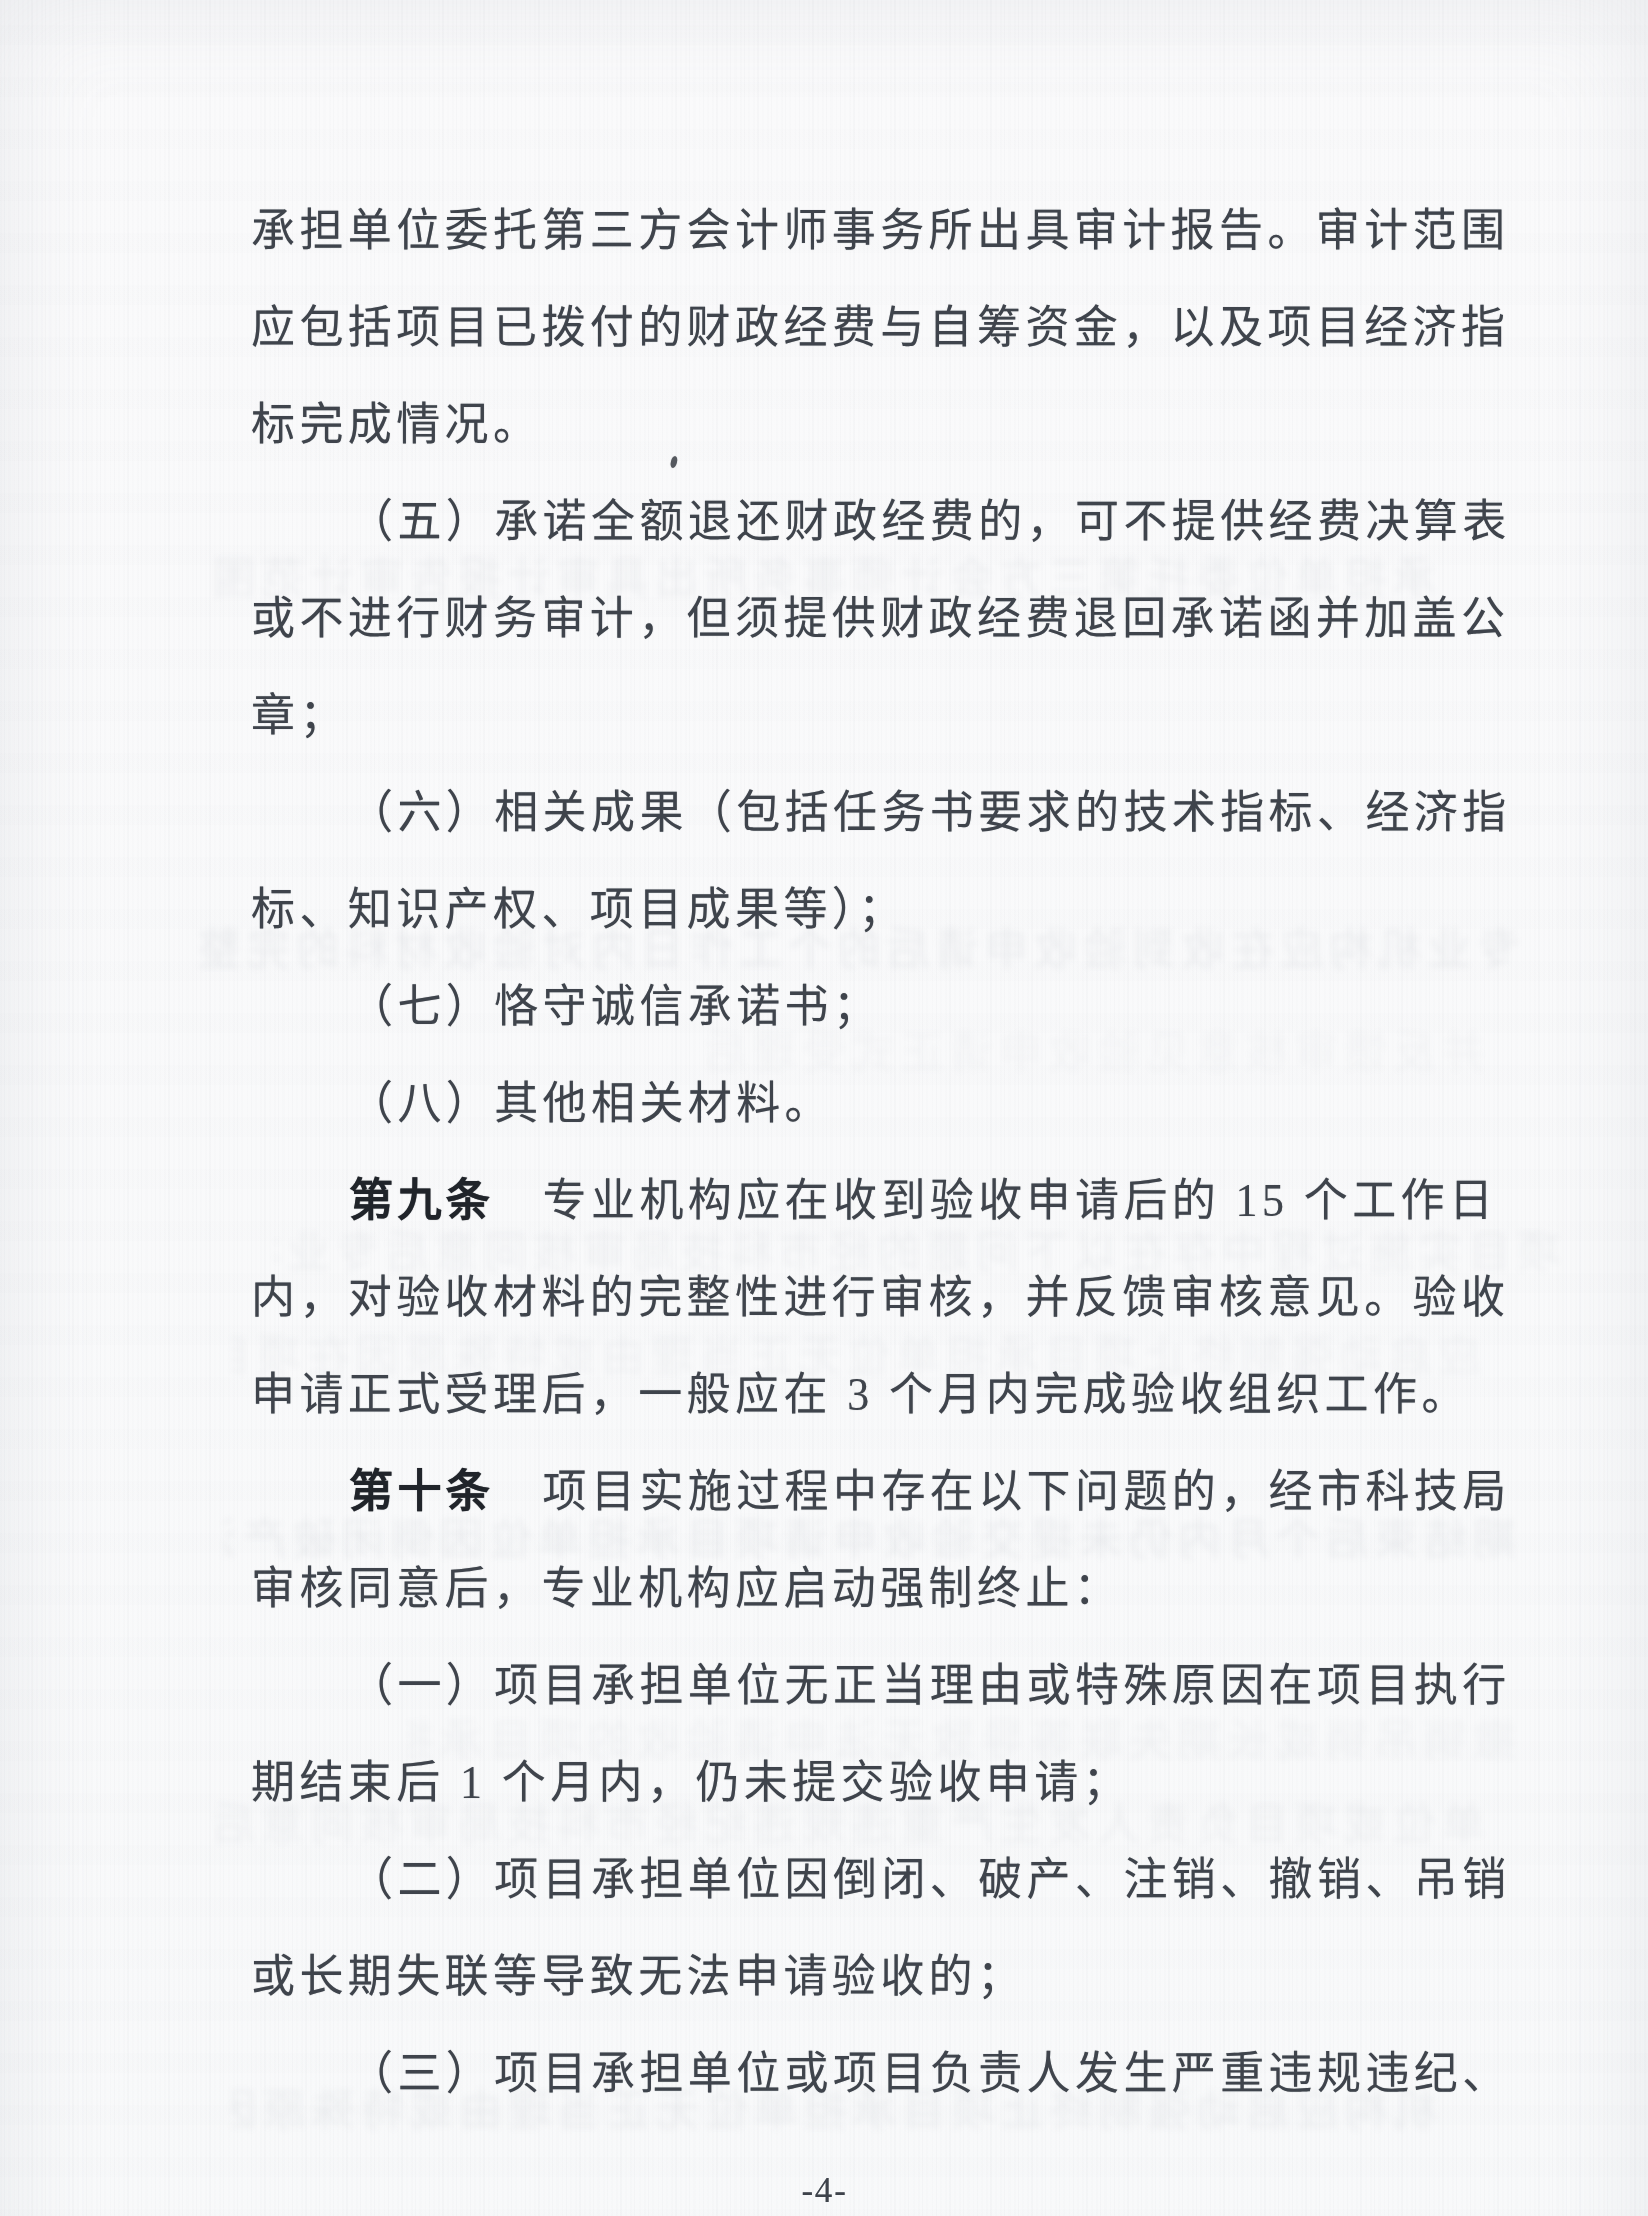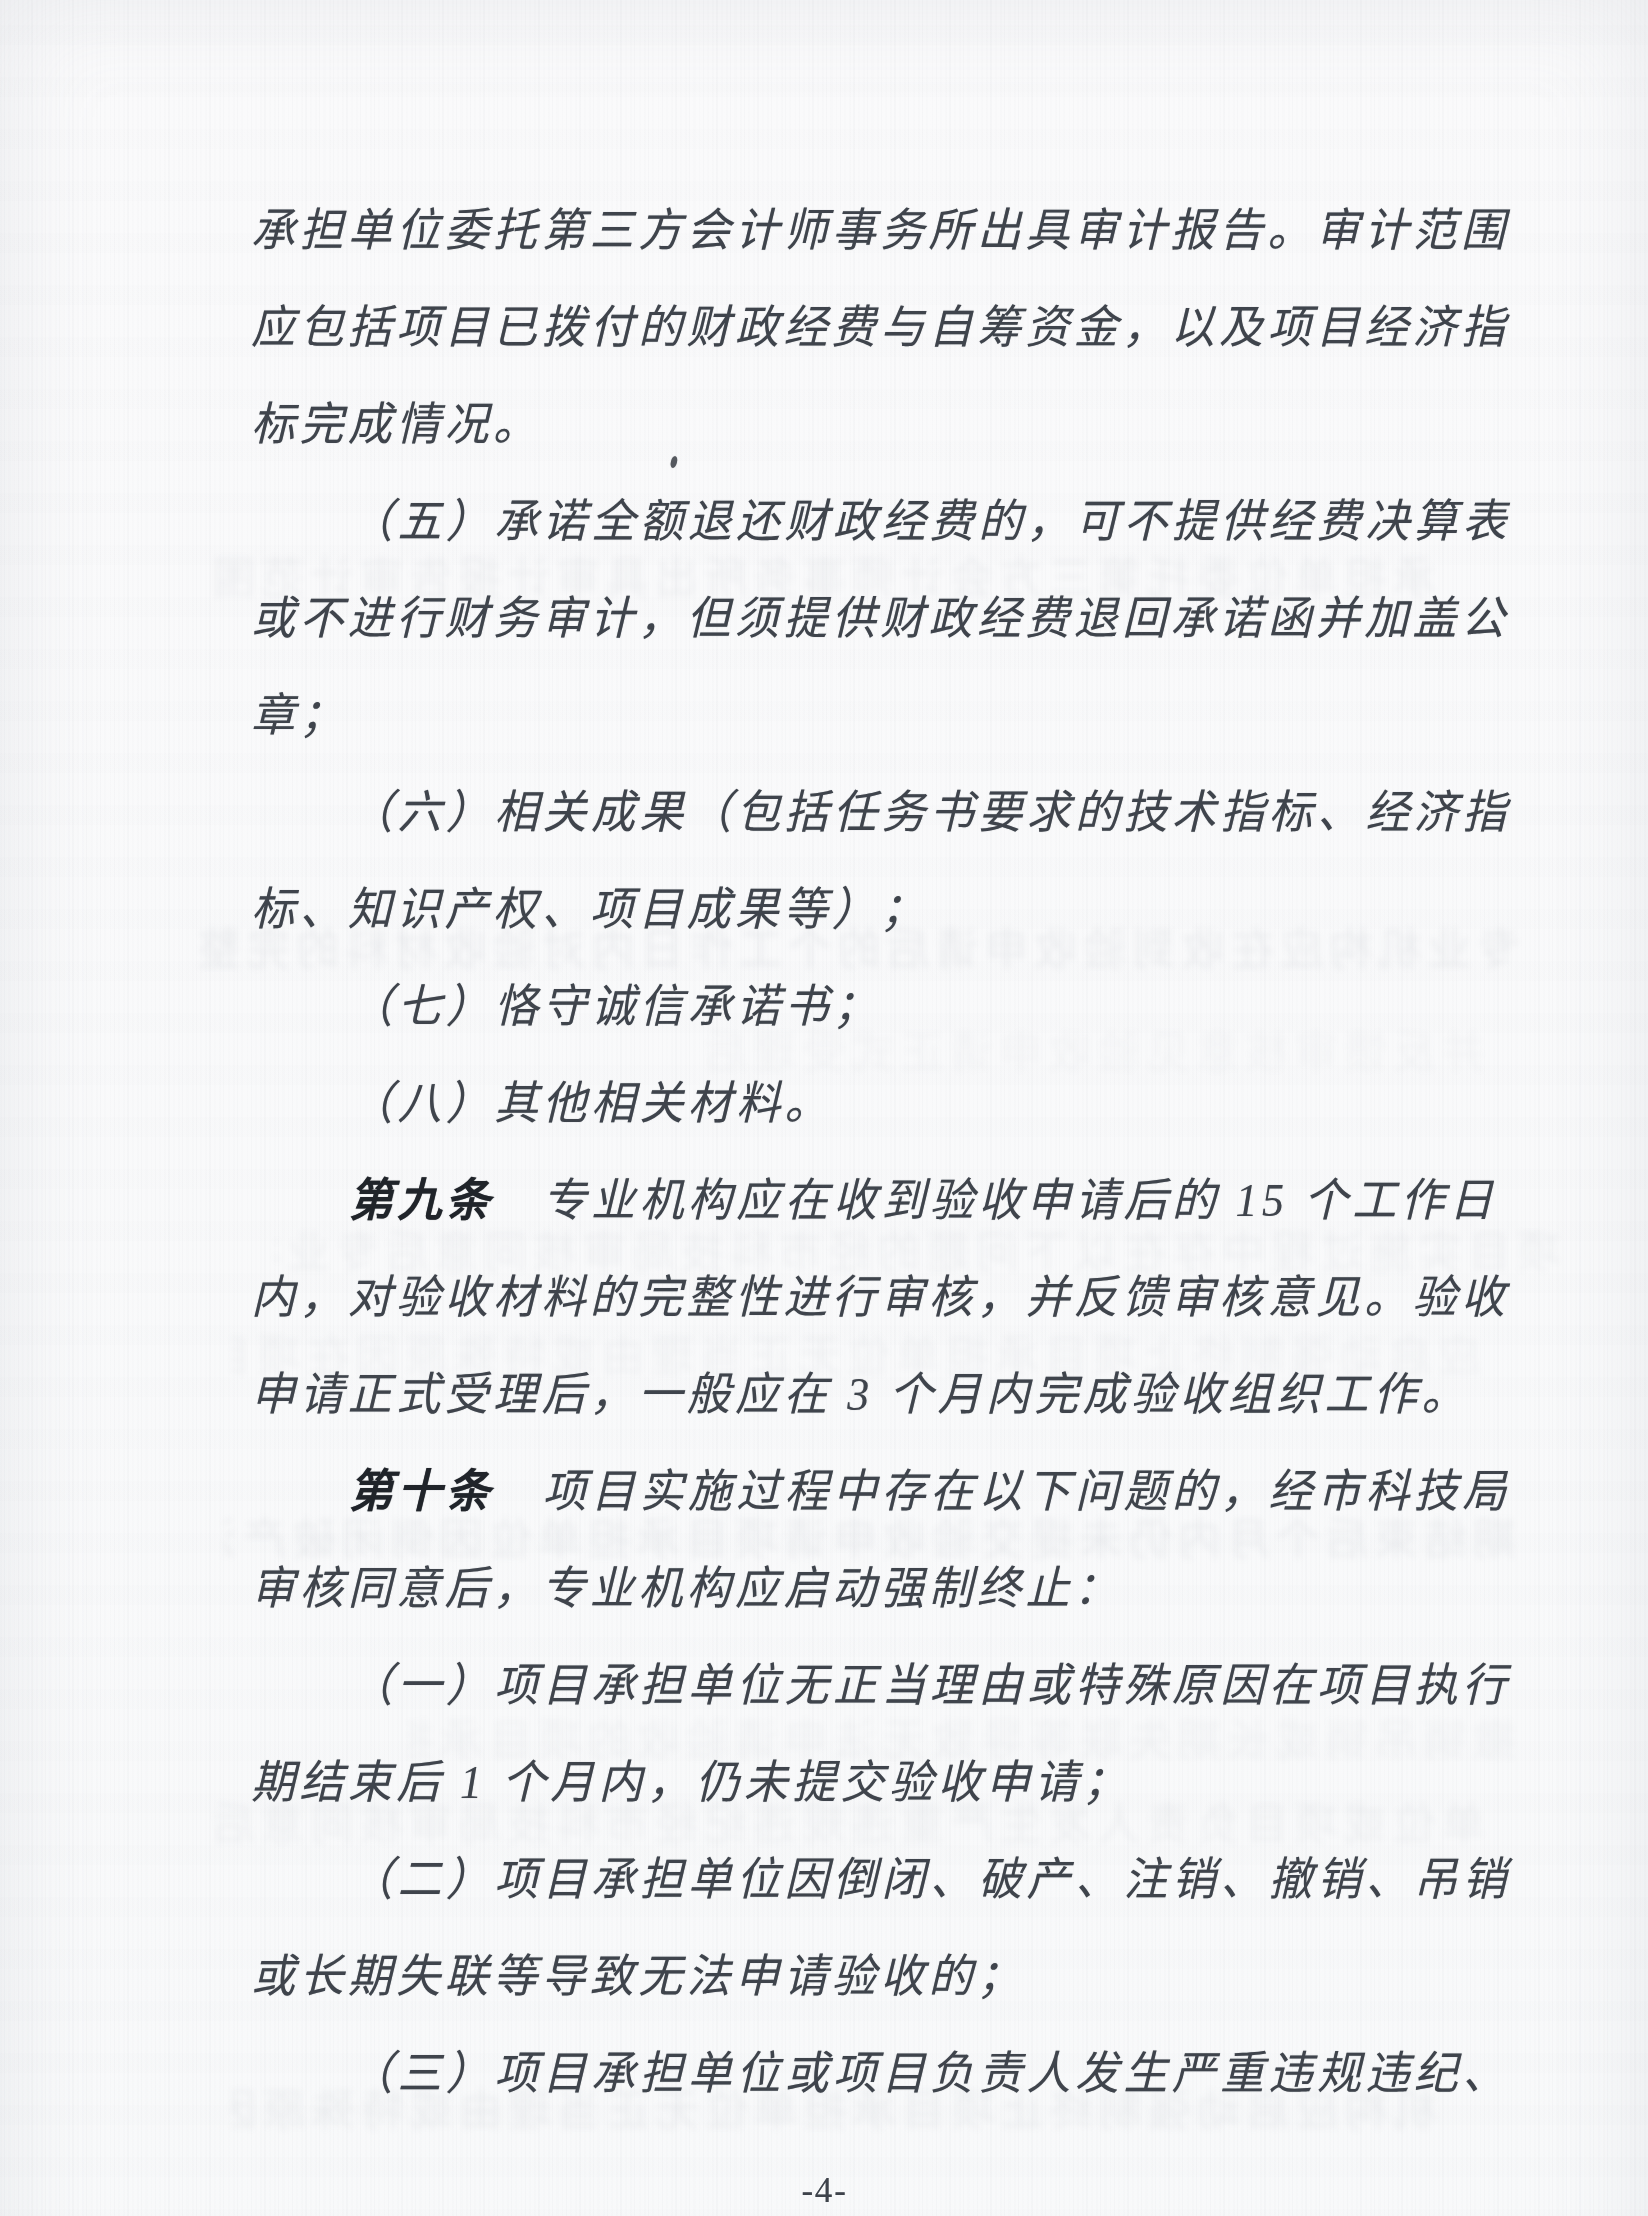--- a/index.html
+++ b/index.html
@@ -14,21 +14,21 @@
       repeating-linear-gradient(90deg,
         rgba(120,128,140,0.020) 0 1.8px, rgba(255,255,255,0) 1.8px 4px,
         rgba(120,128,140,0.034) 4px 5.3px, rgba(255,255,255,0) 5.3px 8.4px,
         rgba(120,128,140,0.014) 8.4px 10.6px, rgba(255,255,255,0) 10.6px 13.7px),
       repeating-linear-gradient(0deg,
         rgba(130,138,150,0.012) 0 20.4px, rgba(255,255,255,0) 20.4px 52px),
       linear-gradient(#fafafb,#f8f9fa);
     box-shadow: inset 0 0 98px rgba(150,156,168,0.16);
   }
   .text-layer{
-    position:absolute; left:251px; top:182px; width:1197px;font-style:italic;
+    position:absolute; left:251px; top:182px; width:1197px;
   }
   .line{
     position:relative;
     height:97px; line-height:97px;
     font-size:44px; letter-spacing:4.4px;
     white-space:nowrap;
     color:#3f444c;
     text-shadow:0 0 0.9px rgba(63,68,76,0.45);
     transform:scaleY(1.04);
     transform-origin:left center;

